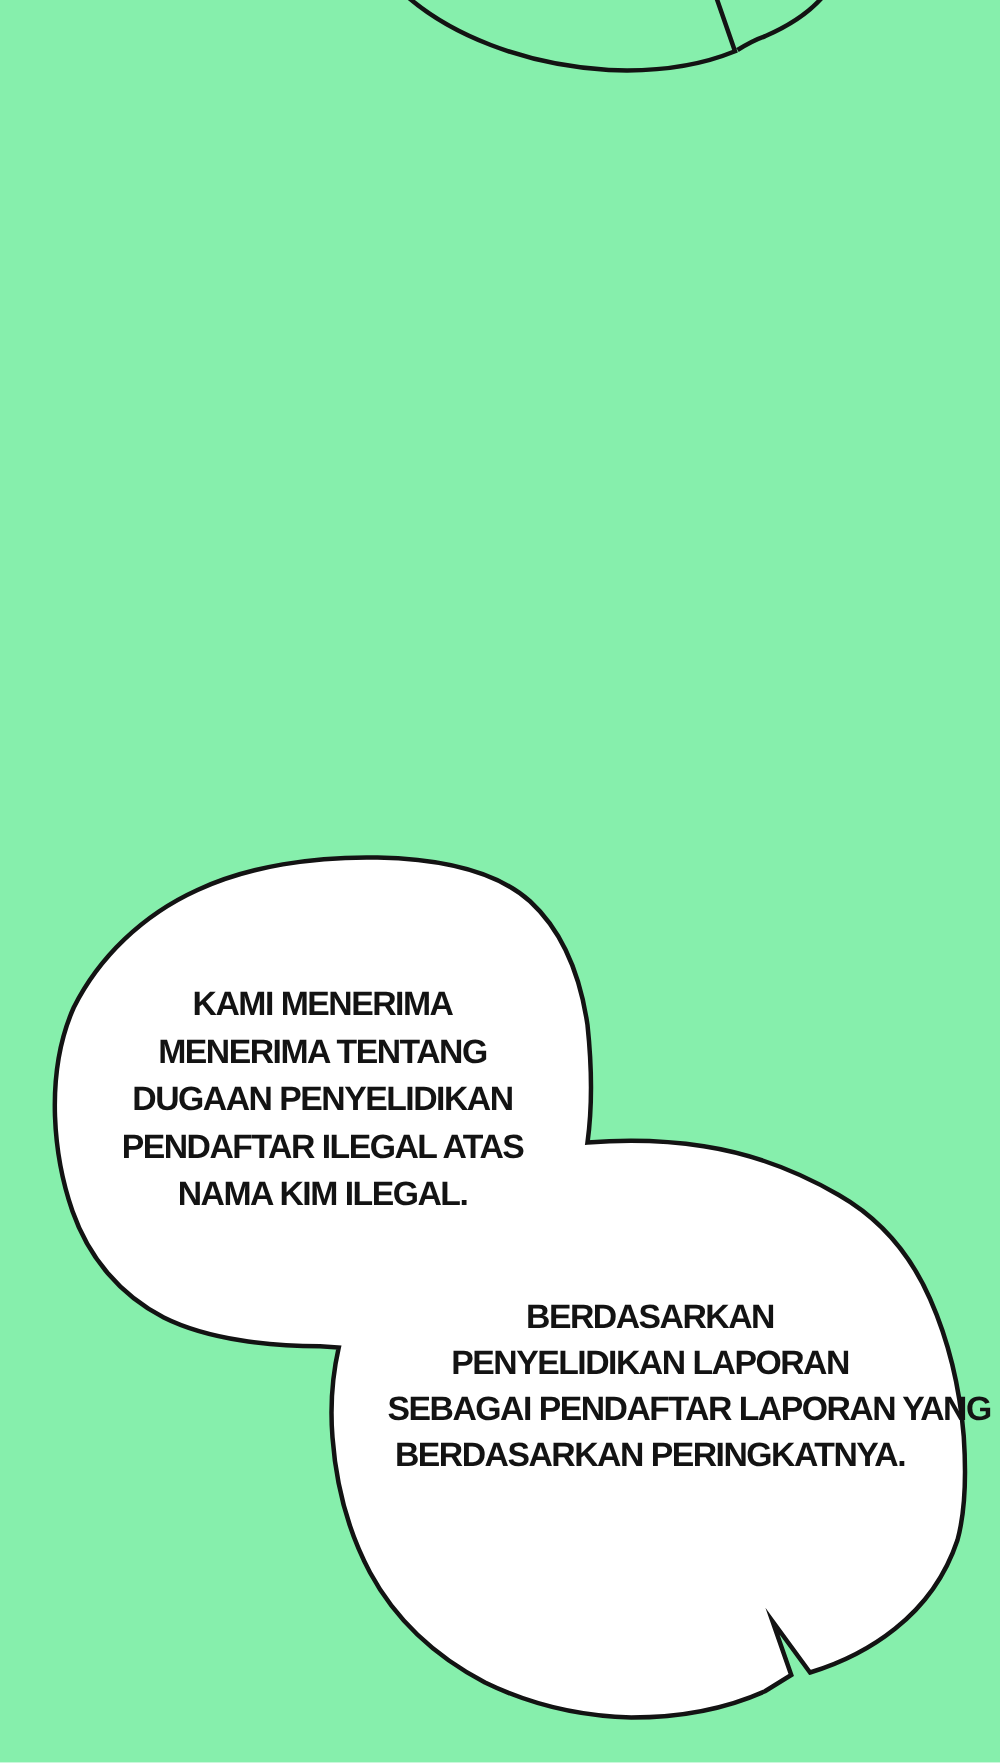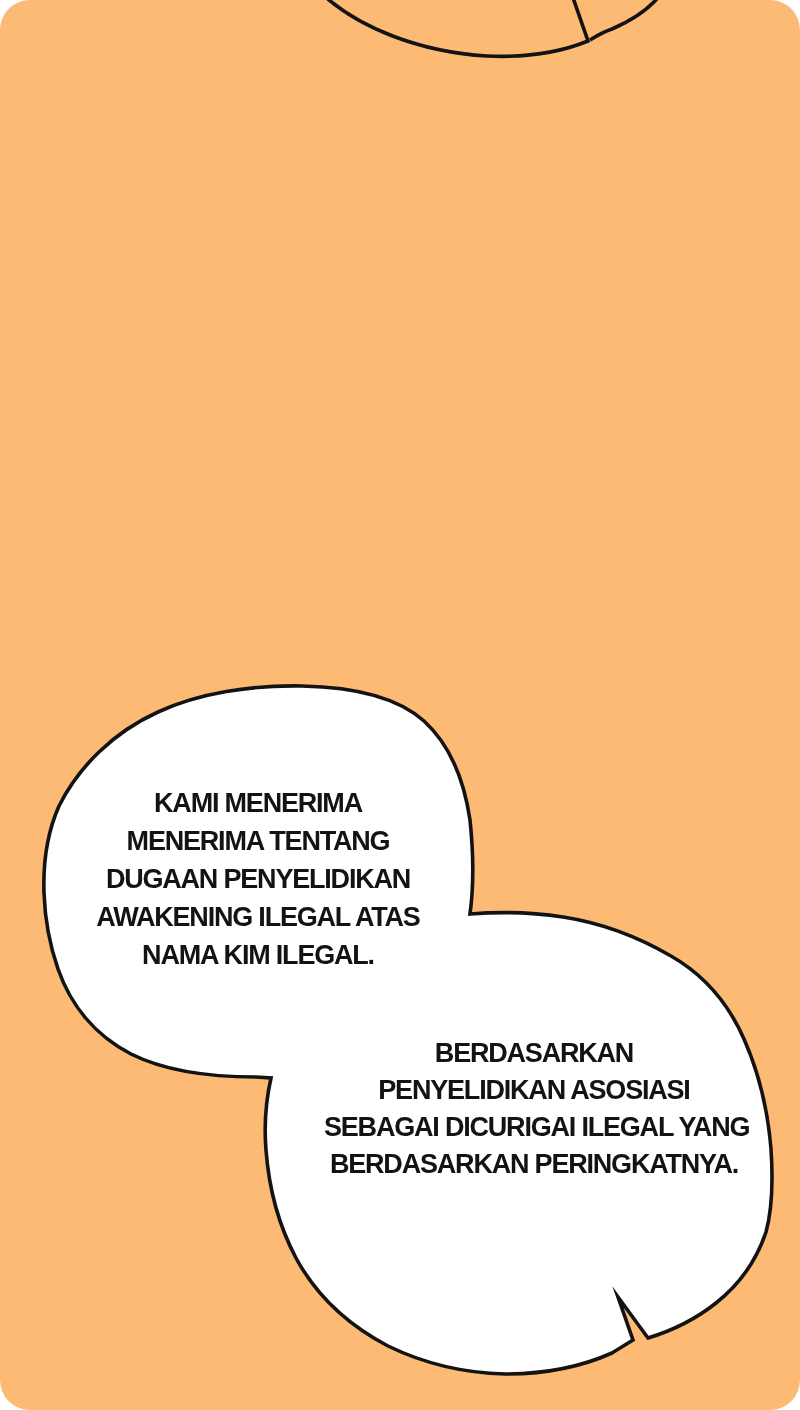--- a/index.html
+++ b/index.html
@@ -4,24 +4,23 @@
 <style>
   html, body {
     margin: 0;
     padding: 0;
     background: #ffffff;
   }
   .page {
     position: relative;
     width: 800px;
     height: 1410px;
-    background: #fdba74;
+    background: #86efac;
     overflow: hidden;
     font-family: "Liberation Sans", sans-serif;
-    border-radius: 30px;
   }
   .art {
     position: absolute;
     top: 0;
     left: 0;
   }
   .speech {
     position: absolute;
     text-align: center;
     color: #131313;
@@ -34,21 +33,21 @@
     display: block;
     white-space: nowrap;
   }
   .speech-1 {
     left: 58px;
     top: 784px;
     width: 400px;
     line-height: 38px;
   }
   .speech-2 {
-    left: 324px;
+    left: 310px;
     top: 1035px;
     width: 420px;
     line-height: 37px;
   }
 </style>
 </head>
 <body>
 
 <div class="page">
 
@@ -88,24 +87,24 @@
              C 729,1005 706,976 671,956
              C 640,938 602,923 563,917
              C 531,912 495,912 470,914
              Z" fill="#ffffff" stroke="#131313" stroke-width="3.6" stroke-linejoin="miter" stroke-miterlimit="12"></path>
   </svg>
 
   <div class="speech speech-1">
     <span class="line">KAMI MENERIMA</span>
     <span class="line">MENERIMA TENTANG</span>
     <span class="line">DUGAAN PENYELIDIKAN</span>
-    <span class="line">AWAKENING ILEGAL ATAS</span>
+    <span class="line">PENDAFTAR ILEGAL ATAS</span>
     <span class="line">NAMA KIM ILEGAL.</span>
   </div>
 
   <div class="speech speech-2">
     <span class="line">BERDASARKAN</span>
-    <span class="line">PENYELIDIKAN ASOSIASI</span>
-    <span class="line">SEBAGAI DICURIGAI ILEGAL YANG</span>
+    <span class="line">PENYELIDIKAN LAPORAN</span>
+    <span class="line">SEBAGAI PENDAFTAR LAPORAN YANG</span>
     <span class="line">BERDASARKAN PERINGKATNYA.</span>
   </div>
 
 </div>
 
 </body></html>

